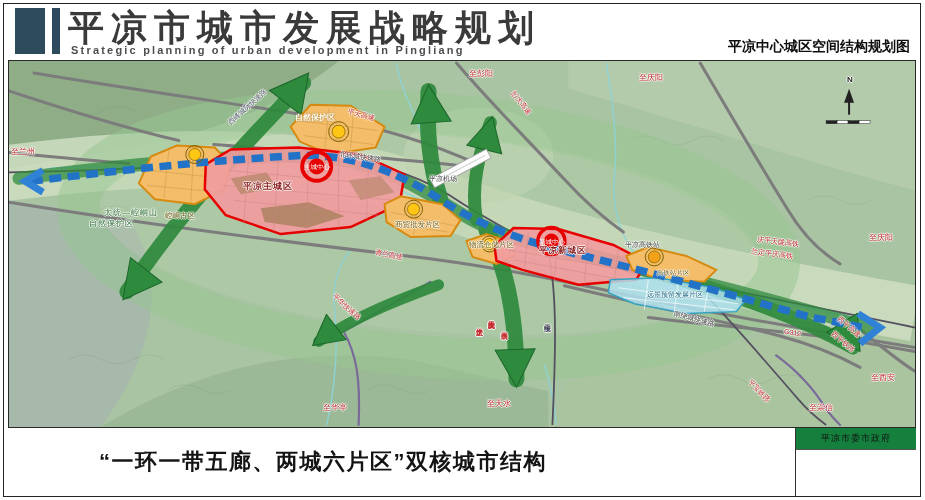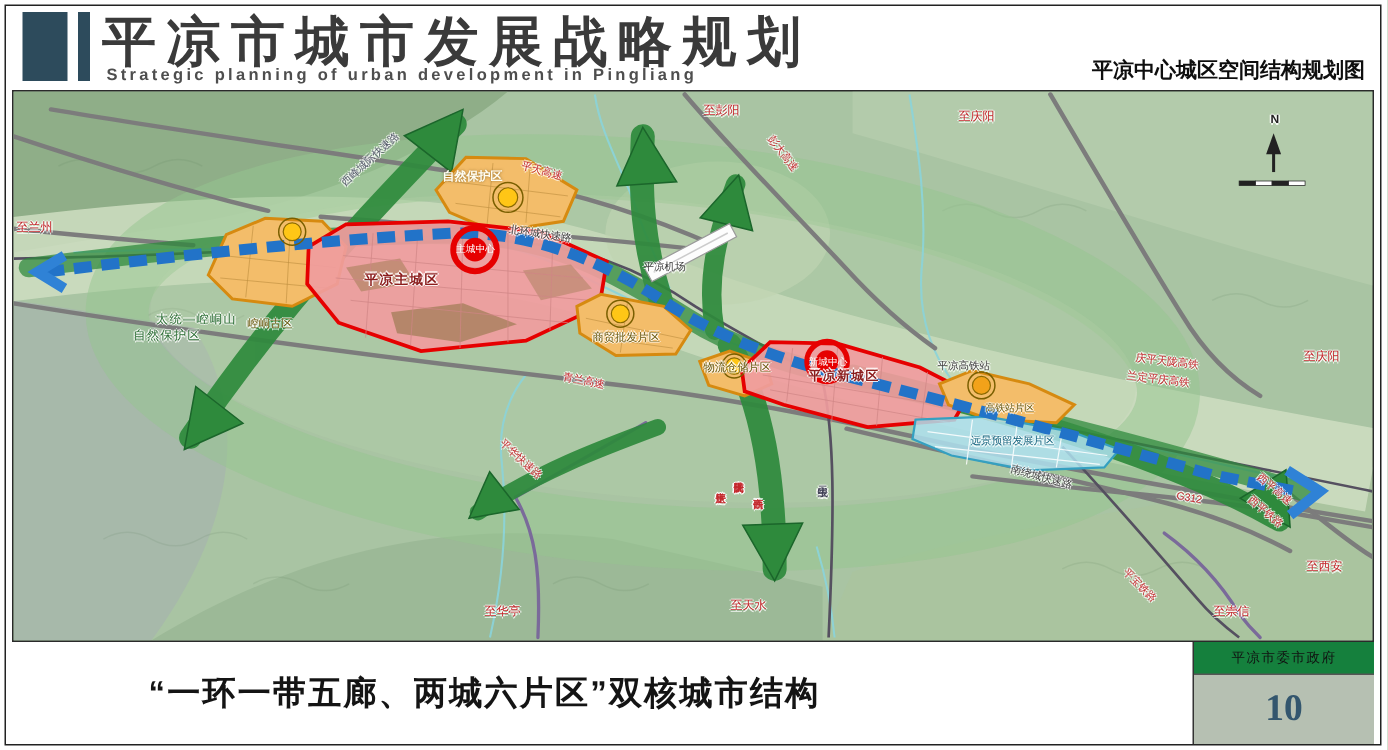--- a/index.html
+++ b/index.html
@@ -235,17 +235,16 @@
     <div class="lbl vert" style="left:534px;top:258px;color:#3a3a50;">宝中二线</div>
     <div class="lbl red" style="left:478px;top:338px;">至天水</div>
     <div class="lbl red" style="left:520px;top:338px;margin-top:40px;">至宝鸡</div>
     <div class="lbl" style="left:838px;top:14px;font-weight:bold;color:#222;">N</div>
   </div>
 
   <div class="footer">
     <div class="caption">“一环一带五廊、两城六片区”双核城市结构</div>
     <div class="gov-box">
       <div class="gov-credit">平凉市委市政府</div>
-      <div class="gov-page">10</div>
     </div>
   </div>
 
 </div>
 
 </body></html>

